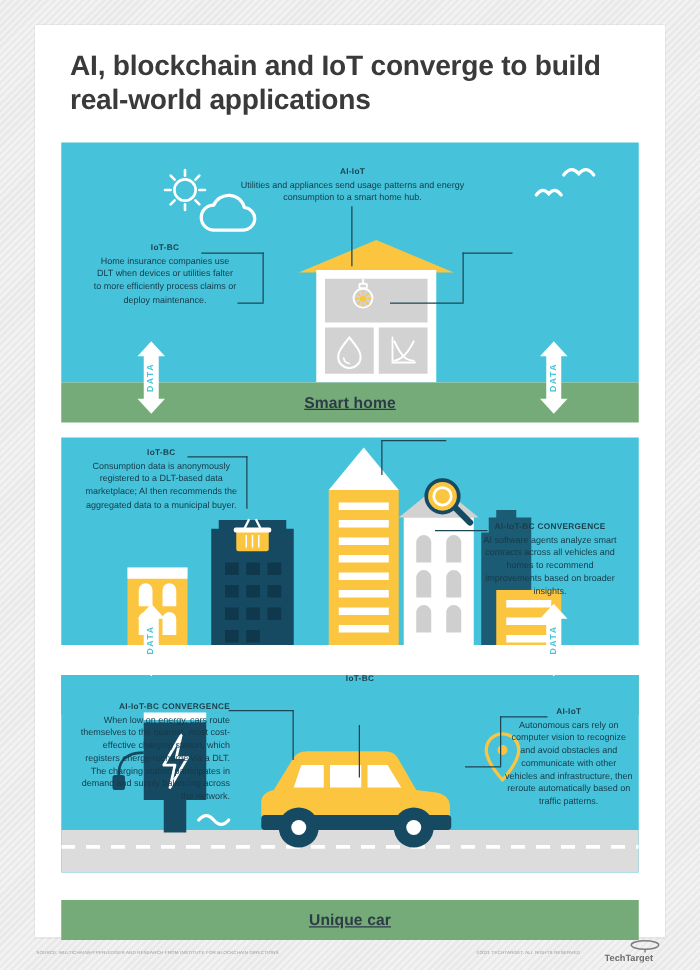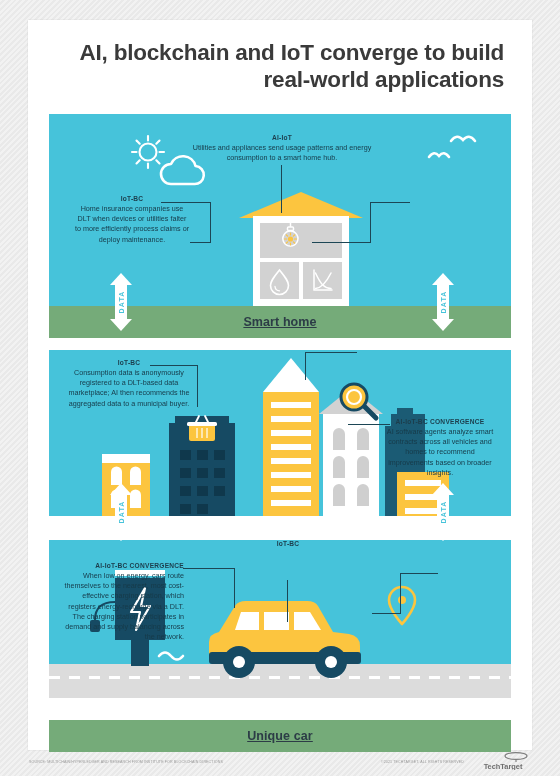--- a/index.html
+++ b/index.html
@@ -29,21 +29,21 @@
 
   .title-wrap {
     position: absolute; left: 0; top: 0;
     width: 504px; height: 92px;
     display: flex; align-items: center; justify-content: center;
     padding: 0 28px;
   }
   .title {
     font-size: 22.5px; line-height: 1.22;
     font-weight: bold; color: #3a3a3a;
-    text-align: right; letter-spacing: -0.2px;
+    text-align: left; letter-spacing: -0.2px;
   }
 
   
   .scene {
     position: absolute;
     left: 21px; width: 462px;
     background: #46c3da;
     overflow: hidden;
   }
   #scene-home     { top: 94px;  height: 192px; }
@@ -461,20 +461,24 @@
 
   <div class="callout center" style="left:62px; top:562px; width:122px;text-align:right;">
     <div class="hdr">AI-IoT-BC CONVERGENCE</div>
     <div class="body">When low on energy, cars route themselves to the nearest, most cost-effective charging station, which registers energy-recharge via a DLT. The charging station participates in demand and supply balancing across the network.</div>
   </div>
 
   <div class="callout center" style="left:238px; top:540px; width:100px;">
     <div class="hdr">IoT-BC</div>
   </div>
 
+  <div class="callout center" style="left:404px; top:566px; width:102px;">
+    <div class="hdr">AI-IoT</div>
+    <div class="body">Autonomous cars rely on computer vision to recognize and avoid obstacles and communicate with other vehicles and infrastructure, then reroute automatically based on traffic patterns.</div>
+  </div>
 
   <div class="footer-text" id="footer-left">SOURCE: MULTICHAIN/HYPERLEDGER AND RESEARCH FROM INSTITUTE FOR BLOCKCHAIN DIRECTIONS</div>
   <div class="footer-text" id="footer-right">©2021 TECHTARGET. ALL RIGHTS RESERVED</div>
   <div id="tt-logo">
     <svg width="62" height="18" viewBox="0 0 62 18">
       <ellipse cx="44" cy="4" rx="11" ry="3.4" fill="none" stroke="#7d7d7d" stroke-width="1.1"></ellipse>
       <line x1="44" y1="7.4" x2="44" y2="10" stroke="#7d7d7d" stroke-width="1.1"></line>
       <text x="31" y="17" font-family="'Liberation Sans',sans-serif" font-size="7.4" font-weight="bold" fill="#6f6f6f" text-anchor="middle">TechTarget</text>
     </svg>
   </div>

